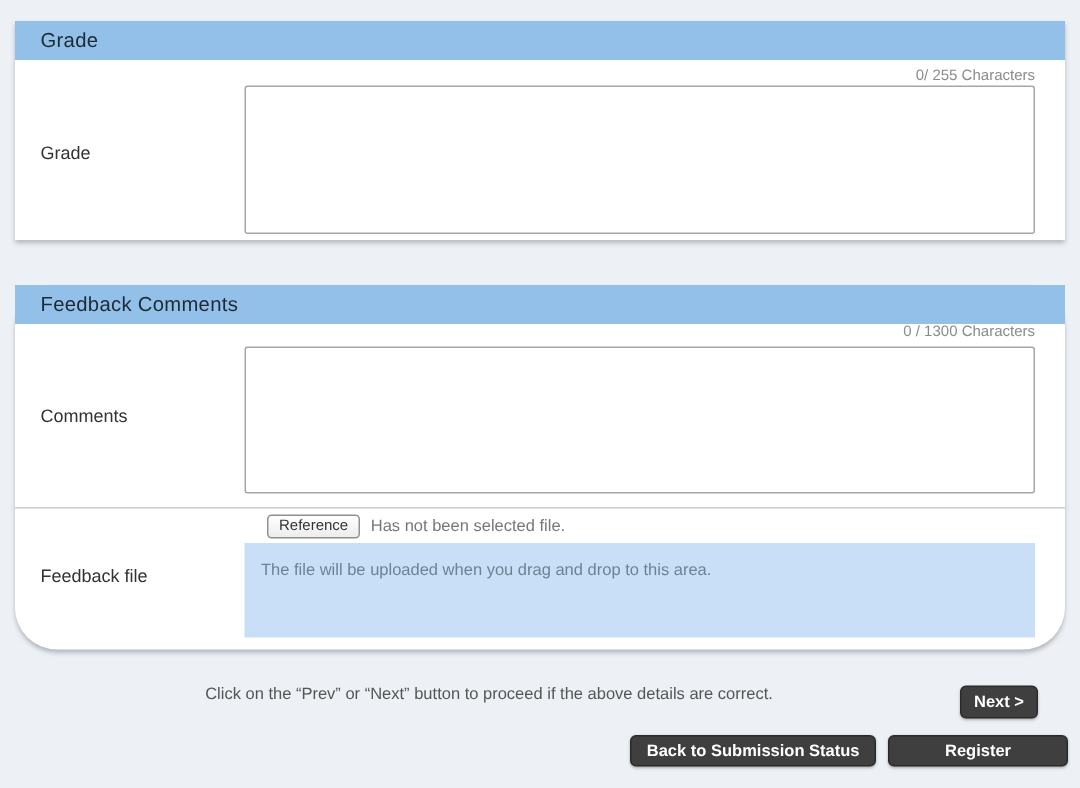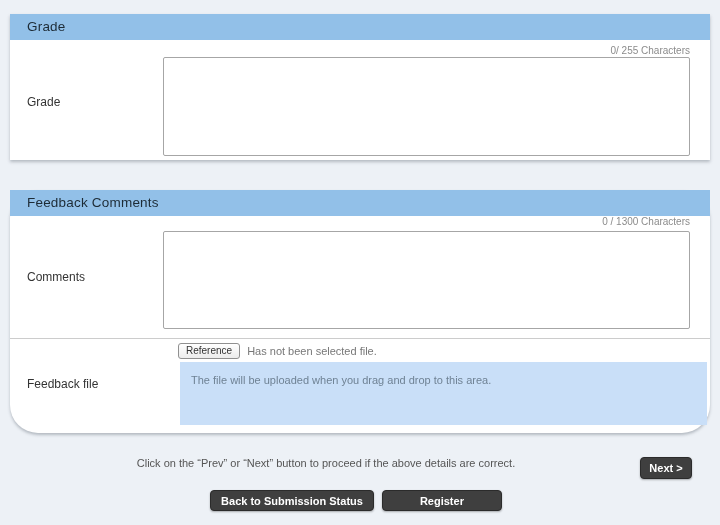--- a/index.html
+++ b/index.html
@@ -59,21 +59,20 @@
     background:linear-gradient(#ffffff,#ececec);
     border:1px solid #909090; border-radius:3px;
     padding:1px 7px 2px; cursor:pointer;
   }
   .no-file { font-size:11px; color:#777; }
   .dropzone {
     position:absolute; left:153px; top:172px;
     width:527px; height:63px;
     background:var(--dropzone_bg, #c9dff8);
     padding:8px 11px;
-    margin-left:17px;
   }
   .dropzone span {
     font-size:11px; color:var(--dropzone_text, #6f8294);
   }
   #file-label { top:187px; }
   .instruction {
     position:absolute; left:0; right:68px; top:457px;
     text-align:center; font-size:11px; color:#555;
   }
   .dark-btn {
@@ -83,21 +82,21 @@
     border:1px solid #2b2b2b; border-radius:4px;
     cursor:pointer;
     box-shadow:0 1px 2px rgba(0,0,0,.3);
   }
   #next-button {
     position:absolute; right:28px; top:457px;
     width:52px; height:22px;
   }
   .bottom-row {
     position:absolute; left:0; right:8px; top:490px;
-    display:flex; justify-content:center; gap:8px;
+    display:flex; justify-content:flex-end; gap:8px;
   }
   .bottom-row .dark-btn { height:21px; min-width:120px; padding:0 10px; }
 </style>
 </head>
 <body>
 
 <section class="panel" id="grade-panel">
   <div class="panel-header">Grade</div>
   <div class="char-counter" id="grade-counter">0/ 255 Characters</div>
   <textarea class="box" id="grade-textarea" style=""></textarea>

